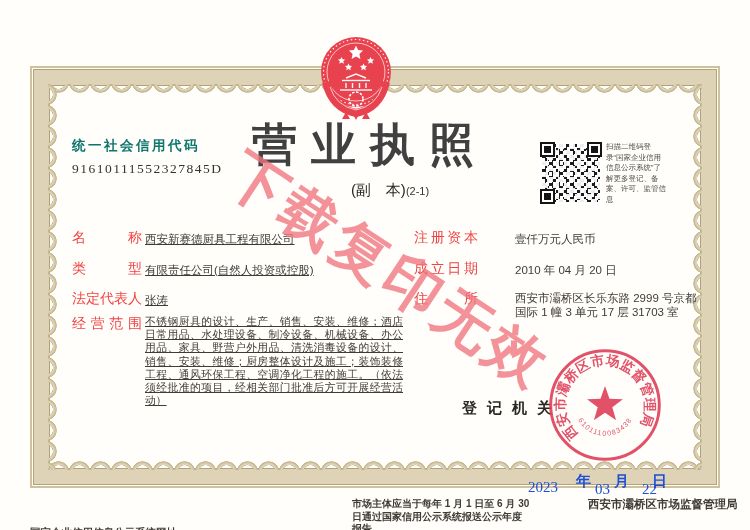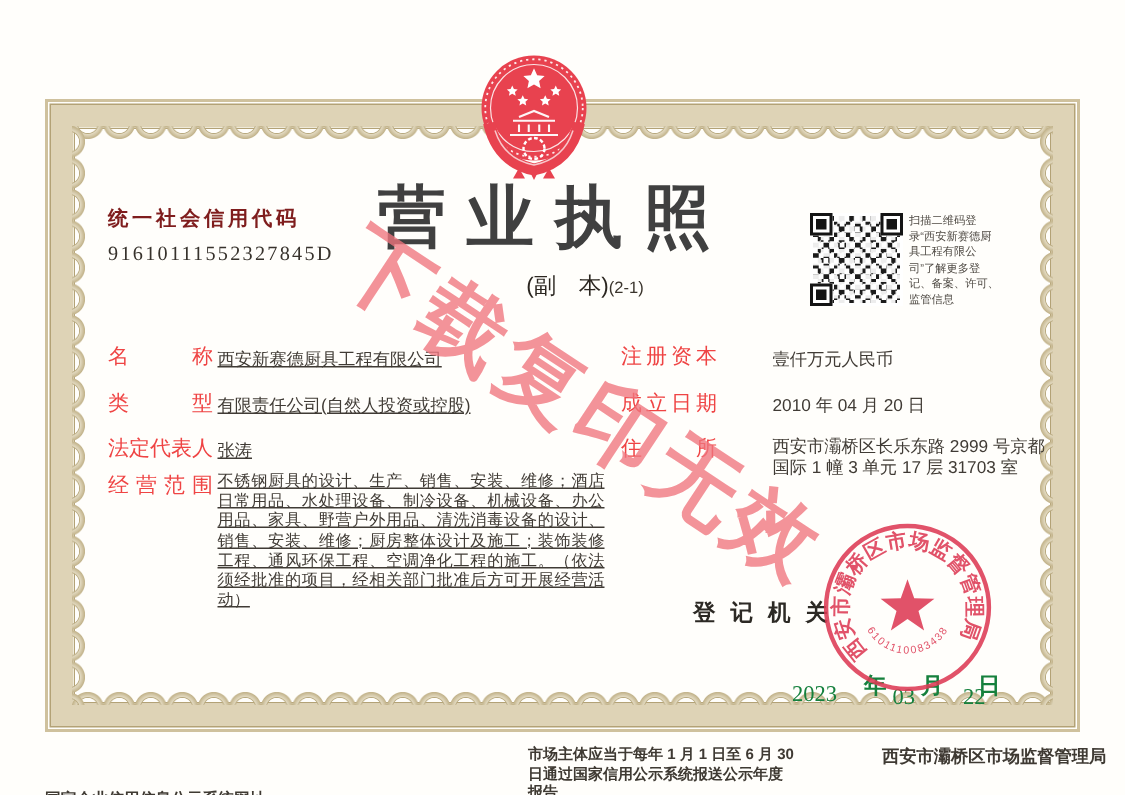--- a/index.html
+++ b/index.html
@@ -23,21 +23,21 @@
     background-size:12px 21px;background-repeat:repeat-y;}
   .lace-r{right:16px;top:16px;bottom:16px;width:12px;
     background-image:radial-gradient(circle 11px at 14px 50%, rgba(0,0,0,0) 6.5px, #b7a87e 7px, #e2d9c0 7.6px, #c3b48c 10.4px, rgba(0,0,0,0) 11px);
     background-size:12px 21px;background-repeat:repeat-y;}
 
   
   .emblem{position:absolute;left:320px;top:32px;width:72px;height:88px;z-index:3;}
 
   
   .credit-label{position:absolute;left:72px;top:137px;font-size:13.5px;letter-spacing:2.5px;
-    color:#7f1d1d;font-weight:bold;z-index:4;}
+    color:#0f766e;font-weight:bold;z-index:4;}
   .credit-code{position:absolute;left:72px;top:161px;font-size:13.5px;letter-spacing:1.5px;
     color:#37322c;font-family:"Liberation Serif","DejaVu Serif",serif;z-index:4;}
   .title{position:absolute;left:252px;top:115px;width:240px;font-size:45px;font-weight:bold;
     letter-spacing:14px;color:#404040;font-family:"Liberation Serif","DejaVu Serif",serif;
     white-space:nowrap;z-index:4;}
   .subtitle{position:absolute;left:300px;top:181px;width:180px;text-align:center;font-size:15px;
     color:#2b2620;z-index:4;}
   .subtitle .idx{font-size:11px;color:#3a342c;}
 
   
@@ -62,21 +62,21 @@
   .fval{position:absolute;font-size:11.5px;color:#403b35;z-index:4;}
   .val-l{left:145px;width:258px;text-decoration:underline;}
   .val-r{left:487px;width:186px;margin-left:28px;}
   .scope{line-height:13.2px;font-size:10.8px;text-align:justify;}
   .addr{line-height:14px;}
 
   .authority{position:absolute;left:462px;top:399px;font-size:15px;font-weight:bold;
     letter-spacing:10px;color:#2c2924;white-space:nowrap;z-index:4;}
 
   
-  .dt{position:absolute;z-index:5;color:#15803d;}
+  .dt{position:absolute;z-index:5;color:#1d4ed8;margin-top:24px;}
   .dt.num{font-family:"Liberation Serif","DejaVu Serif",serif;font-size:15px;}
   .dt.unit{font-size:15px;font-weight:bold;}
 
   
   .watermark{position:absolute;left:118px;top:232px;width:540px;text-align:center;
     font-size:58px;font-weight:bold;letter-spacing:4px;color:rgba(240,116,126,0.78);
     transform:rotate(33.5deg);transform-origin:50% 50%;white-space:nowrap;z-index:6;
     font-family:"Liberation Serif","DejaVu Serif",serif;}
 
   
@@ -137,21 +137,21 @@
   <div class="subtitle">
     <span>(副　本)</span><span class="idx">(2-1)</span>
   </div>
 
   <div class="qr">
     <div class="qr-inner"></div>
     <div class="qf tl"></div>
     <div class="qf tr"></div>
     <div class="qf bl"></div>
   </div>
-  <div class="qr-caption">扫描二维码登录“西安新赛德厨具工程有限公司”了解更多登记、备案、许可、监管信息</div>
+  <div class="qr-caption">扫描二维码登录“国家企业信用信息公示系统”了解更多登记、备案、许可、监管信息</div>
 
   <span class="jlabel lab-l" style="top:229px">名称</span>
   <div class="fval val-l" style="top:232px">西安新赛德厨具工程有限公司</div>
 
   <span class="jlabel lab-l" style="top:260px">类型</span>
   <div class="fval val-l" style="top:263px">有限责任公司(自然人投资或控股)</div>
 
   <span class="jlabel lab-l" style="top:290px">法定代表人</span>
   <div class="fval val-l" style="top:293px">张涛</div>
 

